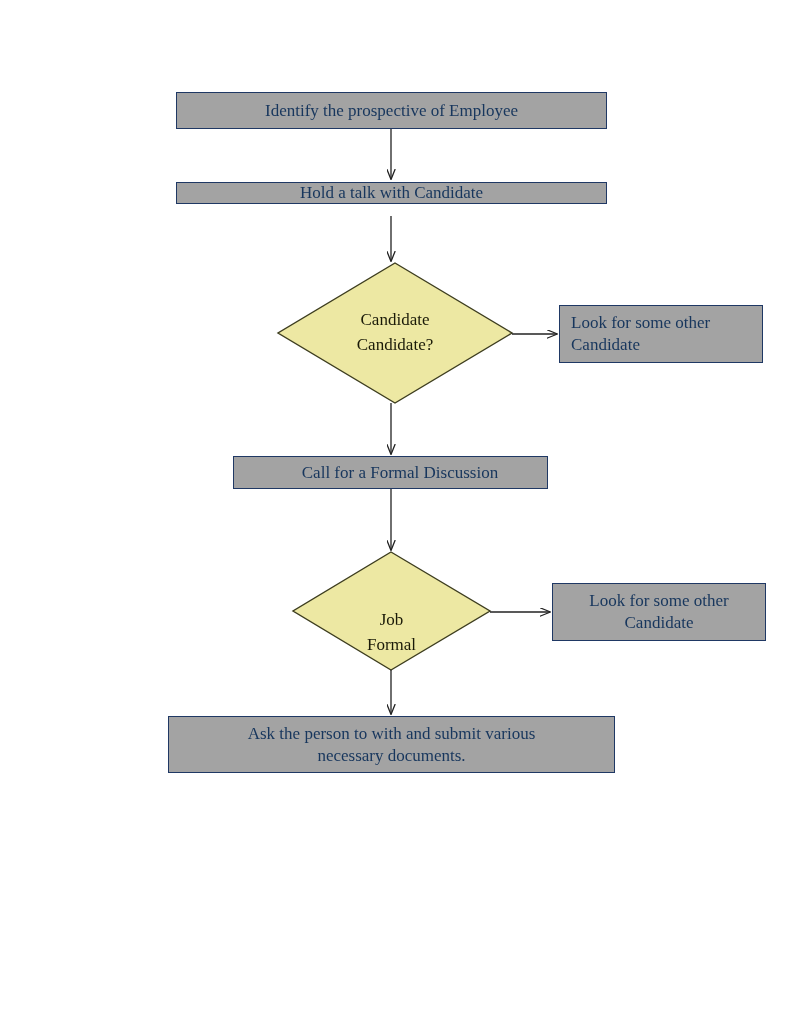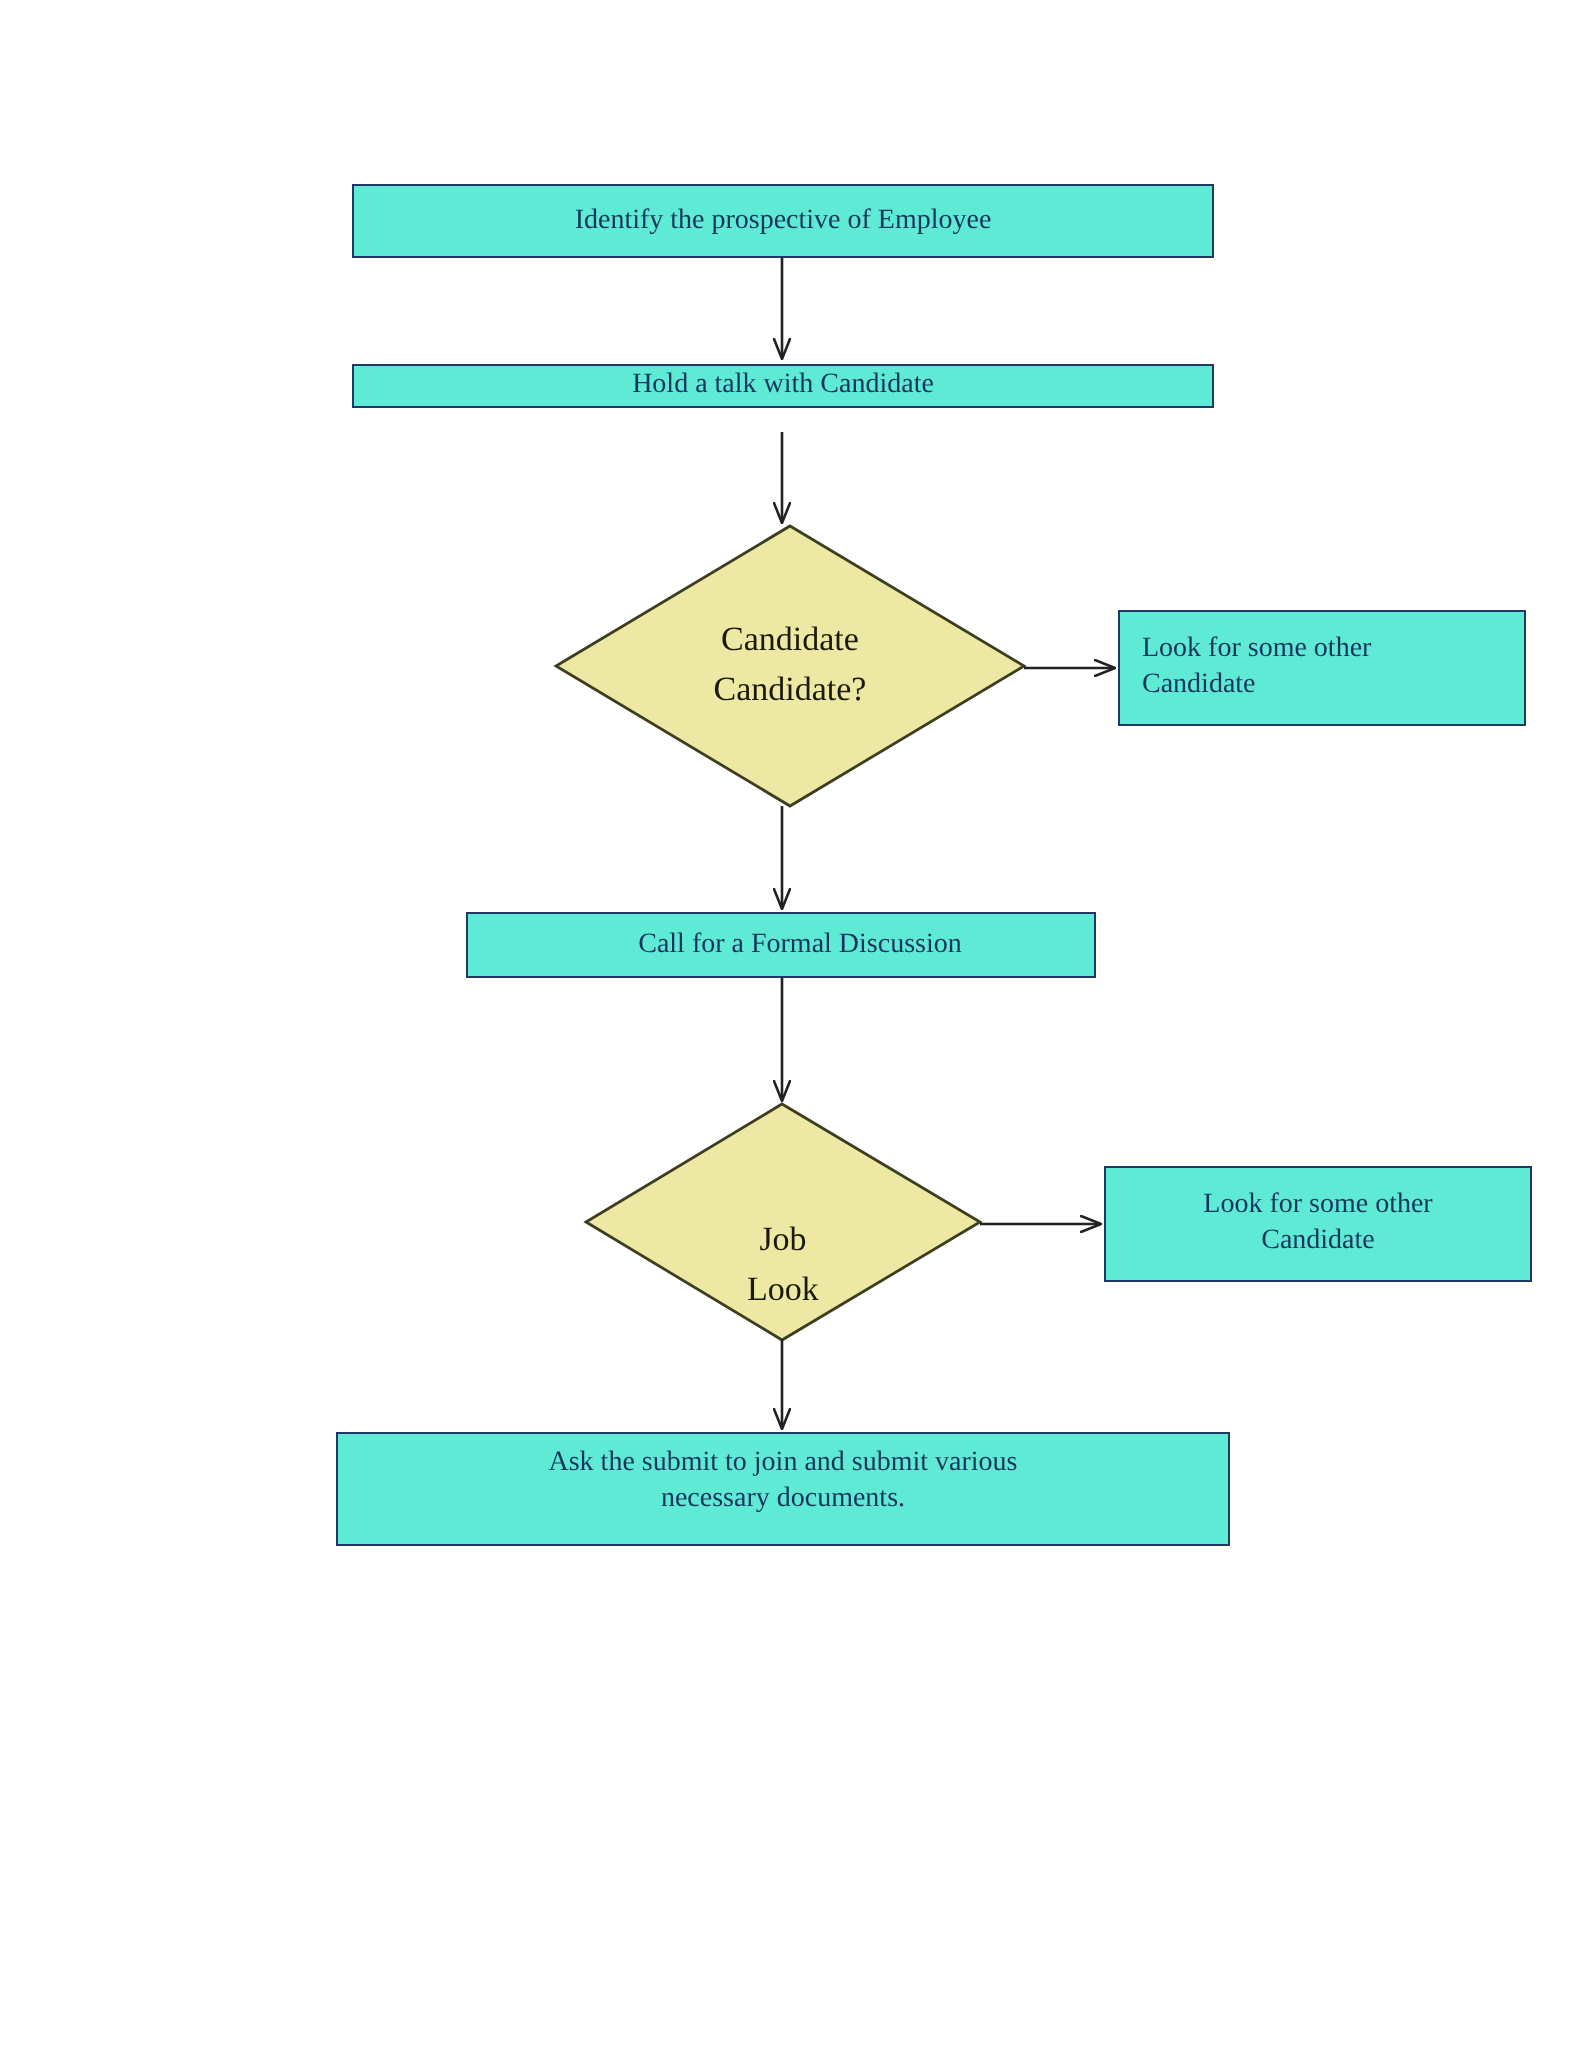--- a/index.html
+++ b/index.html
@@ -27,23 +27,23 @@
   .node {
     position: absolute;
     box-sizing: border-box;
     display: flex;
     align-items: center;
     justify-content: center;
     color: #17365D;
     line-height: 1.28;
   }
   .process {
-    background: #5eead4;
+    background: #a3a3a3;
     border: 1.4px solid #1F3864;
-    font-size: 14px;
+    font-size: 17px;
     text-align: center;
     padding: 0 6px;
   }
   .process.left-align {
     justify-content: flex-start;
     text-align: left;
     padding-left: 11px;
   }
   .process.overflow-text {
     align-items: flex-start;
@@ -121,30 +121,30 @@
       <div>Candidate</div>
     </div>
   </div>
 
   <div class="node process" id="node-call">
     <span>Call for a Formal Discussion</span>
   </div>
 
   <div class="decision-label" id="label-decision-2">
     <span>Job</span>
-    <span>Look</span>
+    <span>Formal</span>
   </div>
 
   <div class="node process" id="node-other-2">
     <div>
       <div>Look for some other</div>
       <div>Candidate</div>
     </div>
   </div>
 
   <div class="node process overflow-text" id="node-ask-join">
     <div>
-      <div>Ask the submit to join and submit various</div>
+      <div>Ask the person to with and submit various</div>
       <div>necessary documents.</div>
     </div>
   </div>
 
 </div>
 
 </body></html>

